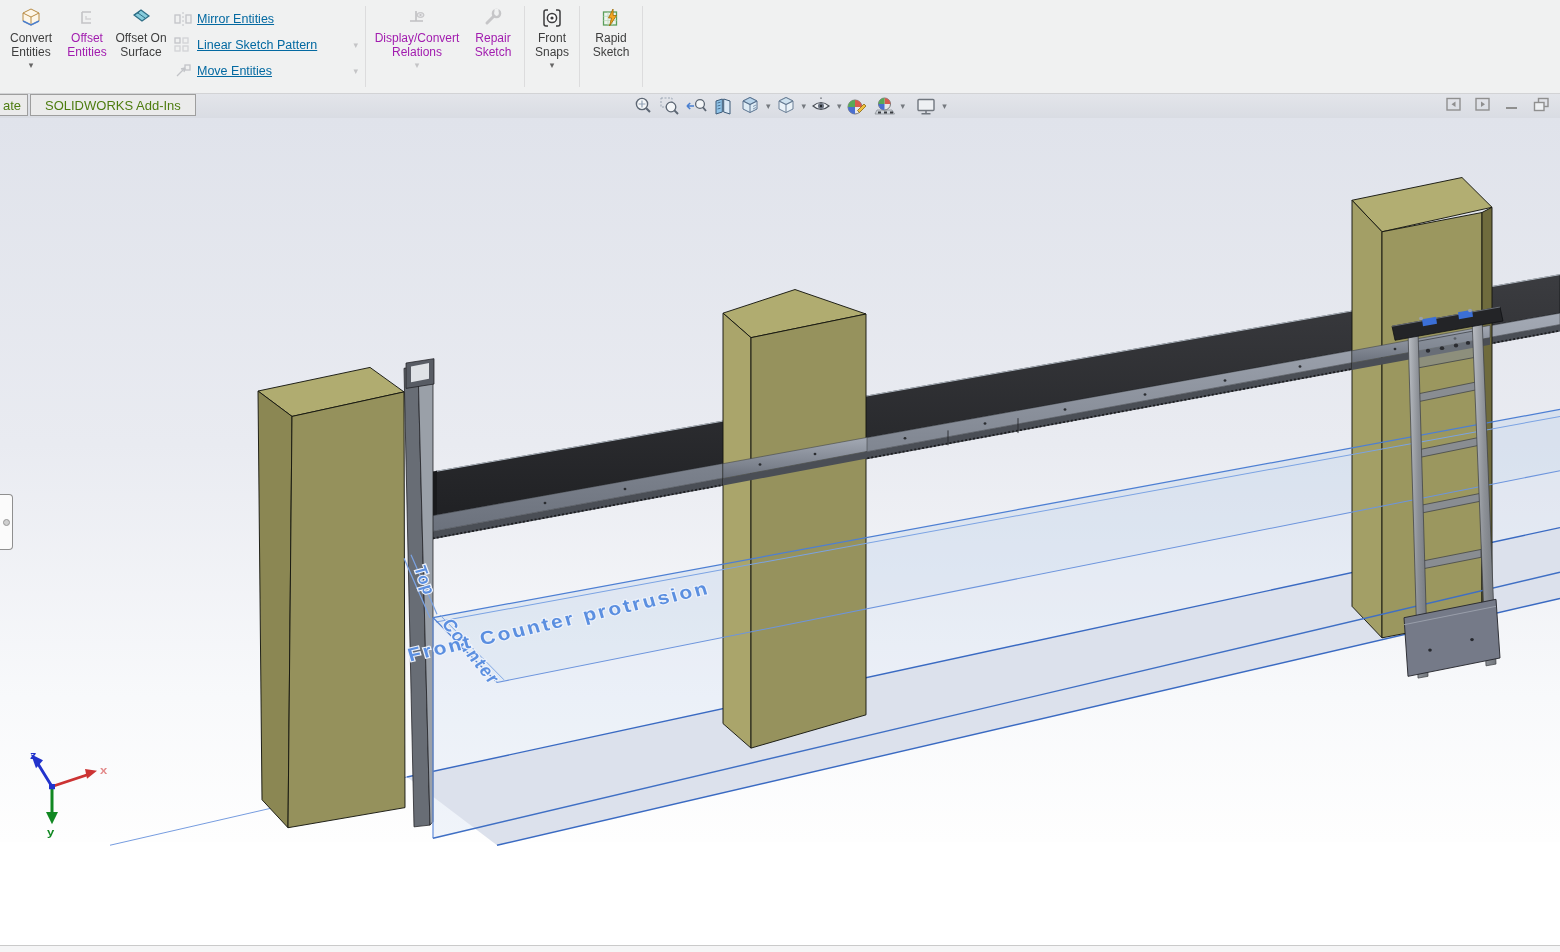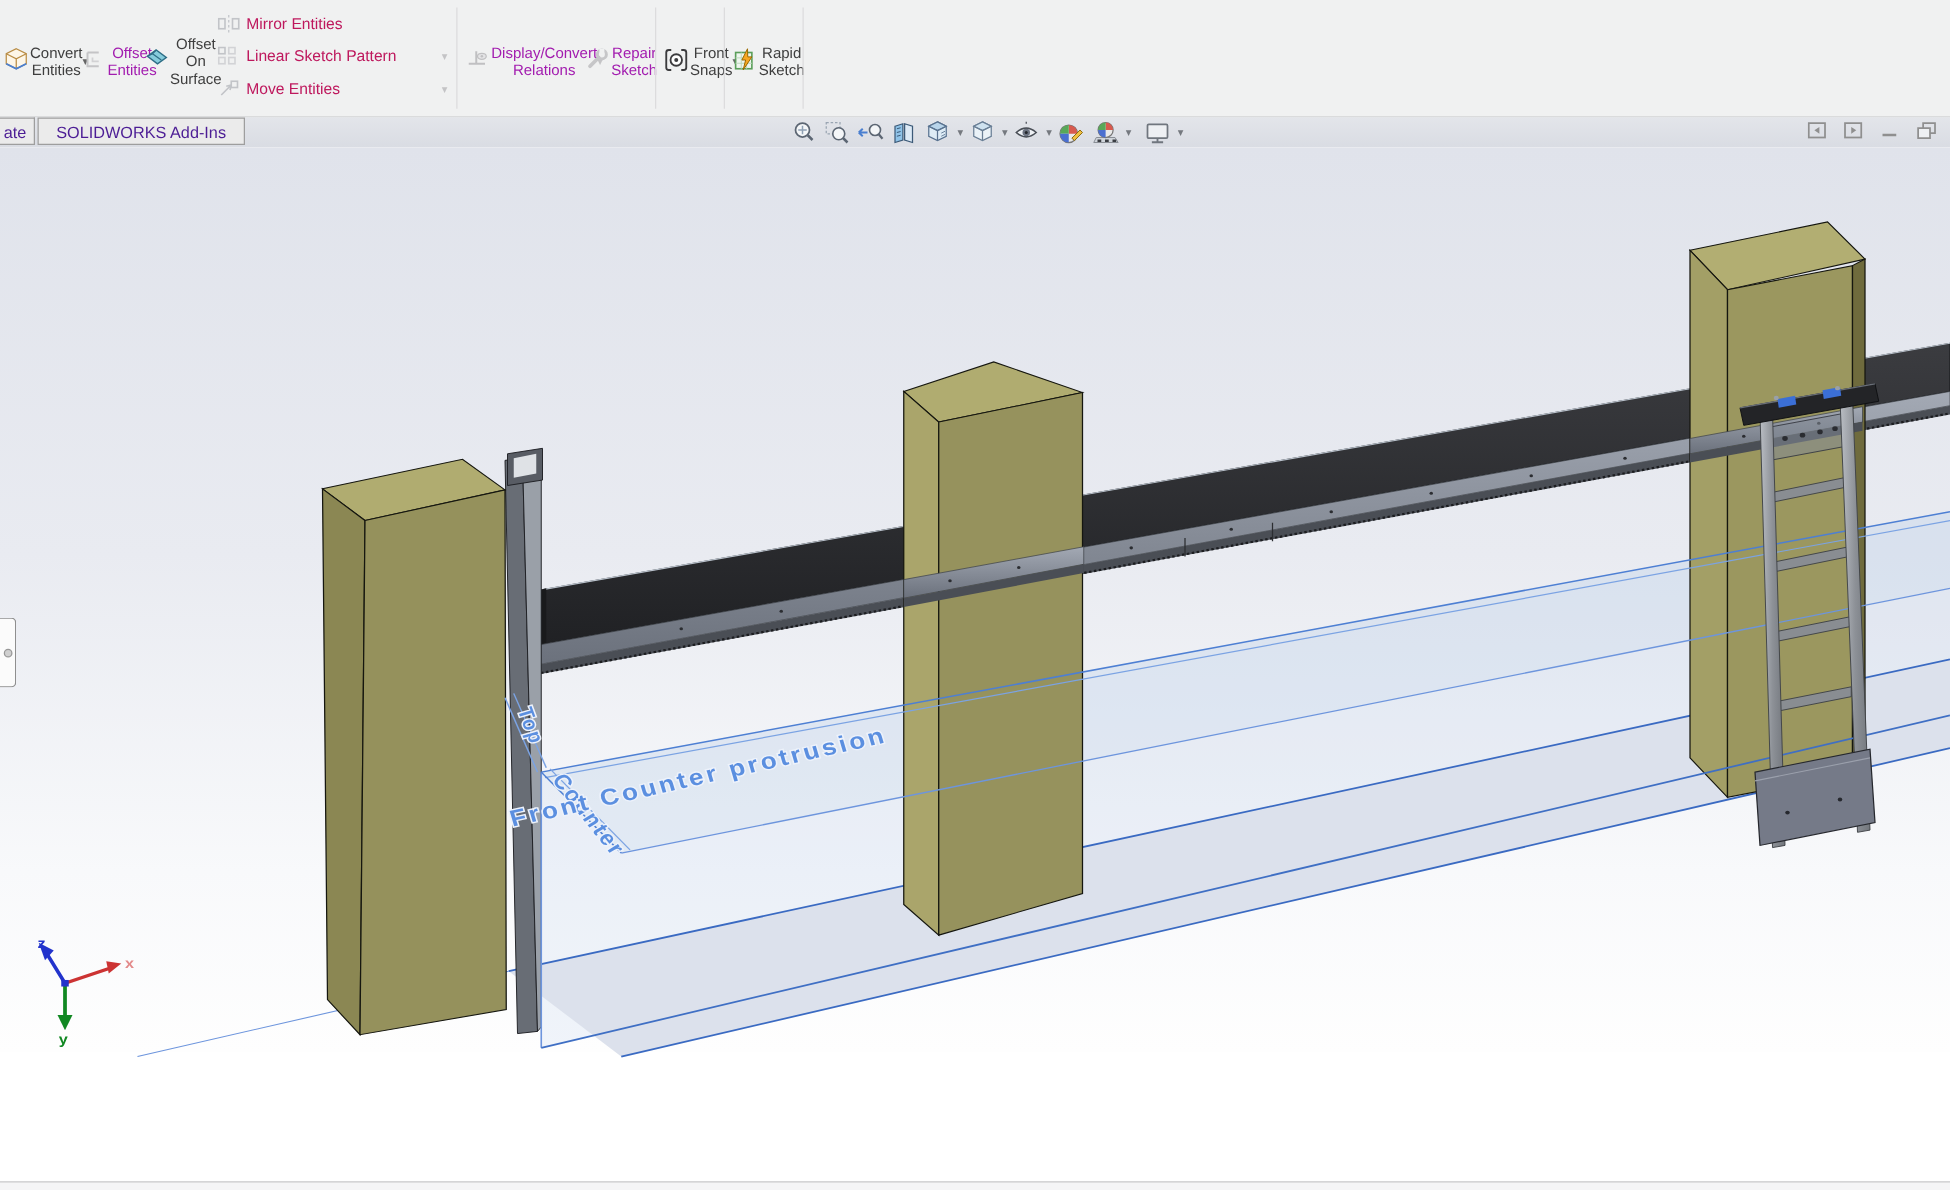--- a/index.html
+++ b/index.html
@@ -3,39 +3,39 @@
 <meta charset="utf-8">
 <style>
   html,body{margin:0;padding:0;}
   .app{position:relative;width:1560px;height:952px;overflow:hidden;
        background:#fff;font-family:"Liberation Sans",sans-serif;
        -webkit-font-smoothing:antialiased;}
   
   .toolbar{position:absolute;top:0;left:0;width:100%;height:94px;
            background:#f0f1f1;border-bottom:1px solid #d2d3d5;
            display:flex;align-items:stretch;box-sizing:border-box;}
-  .tbtn{display:flex;flex-direction:row;align-items:center;
+  .tbtn{display:flex;flex-direction:column;align-items:center;
         padding:6px 2px 2px;box-sizing:border-box;cursor:default;}
   .tbtn .ticon{height:24px;display:flex;align-items:center;justify-content:center;margin-bottom:1px;}
   .tbtn .tlabel{font-size:12px;line-height:14px;color:#3e3e3e;text-align:center;}
   .tbtn.disabled .tlabel{color:#a21caf;}
   .caret{font-size:9px;color:#666;line-height:9px;margin-top:2px;}
   .tbtn.disabled .caret{color:#c4c4c6;}
   .tsep{width:1px;background:#dcdcdd;margin:6px 3px;}
   .menu-group{display:flex;flex-direction:column;justify-content:flex-start;
               padding:6px 2px 0 4px;width:192px;box-sizing:border-box;}
   .menu-row{display:flex;align-items:center;height:26px;}
   .menu-row .micon{width:18px;height:16px;margin-right:5px;flex:0 0 auto;}
-  .menu-row .mlabel{font-size:12.5px;color:#be185d;white-space:nowrap;flex:1;}
+  .menu-row .mlabel{font-size:12.5px;color:#0369a1;white-space:nowrap;flex:1;text-decoration:underline;}
   .menu-row .caret{margin:0 2px 0 4px;}
   
   .tabstrip{position:absolute;top:94px;left:0;width:100%;height:24px;
             background:linear-gradient(#e3e5ea,#d9dce3);}
   .tabs{position:absolute;top:0;left:0;height:24px;display:flex;}
-  .tab{height:22px;line-height:22px;font-size:13px;color:#4c1d95;
+  .tab{height:22px;line-height:22px;font-size:13px;color:#4d7c0f;
        background:#ebebeb;border:1px solid #9e9e9e;padding:0 14px;
        box-sizing:border-box;margin-right:2px;}
   .tab.cut{width:28px;padding:0 6px 0 0;text-align:right;border-left:none;overflow:hidden;}
   
   .hud{position:absolute;top:2px;left:630px;display:flex;align-items:center;}
   .hudbtn{display:flex;align-items:center;margin:0 2px;}
   .hudbtn svg{display:block;}
   .hud .caret{margin:0 1px 0 2px;color:#75797f;}
   
   .winctl{position:absolute;top:3px;right:10px;display:flex;align-items:center;gap:13px;}

